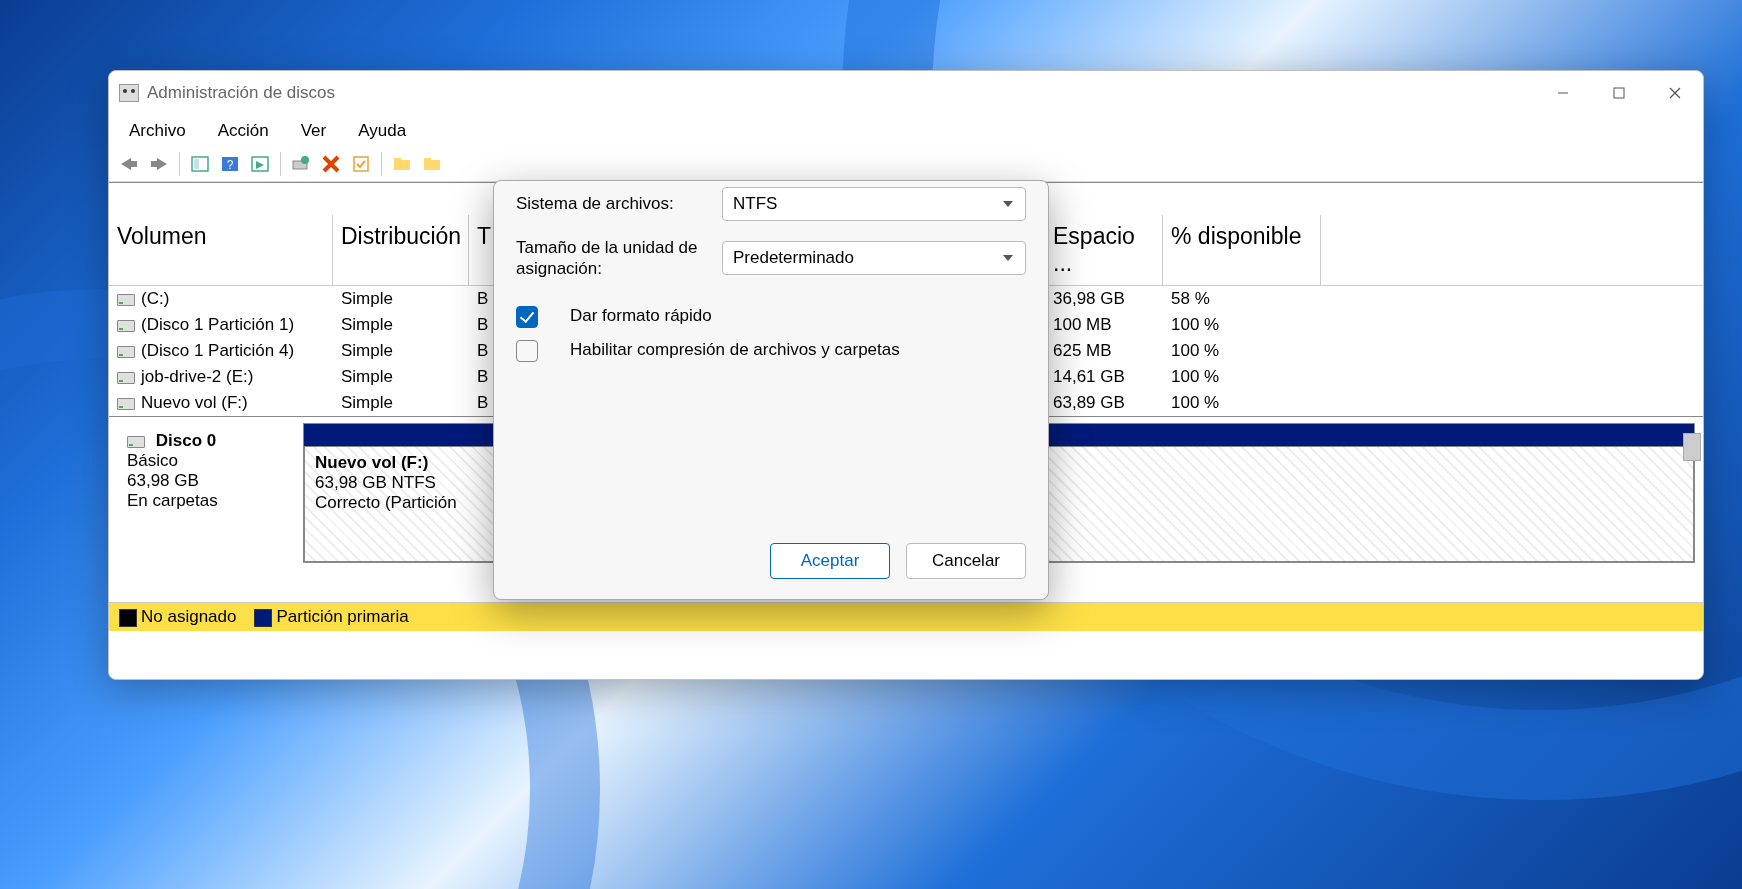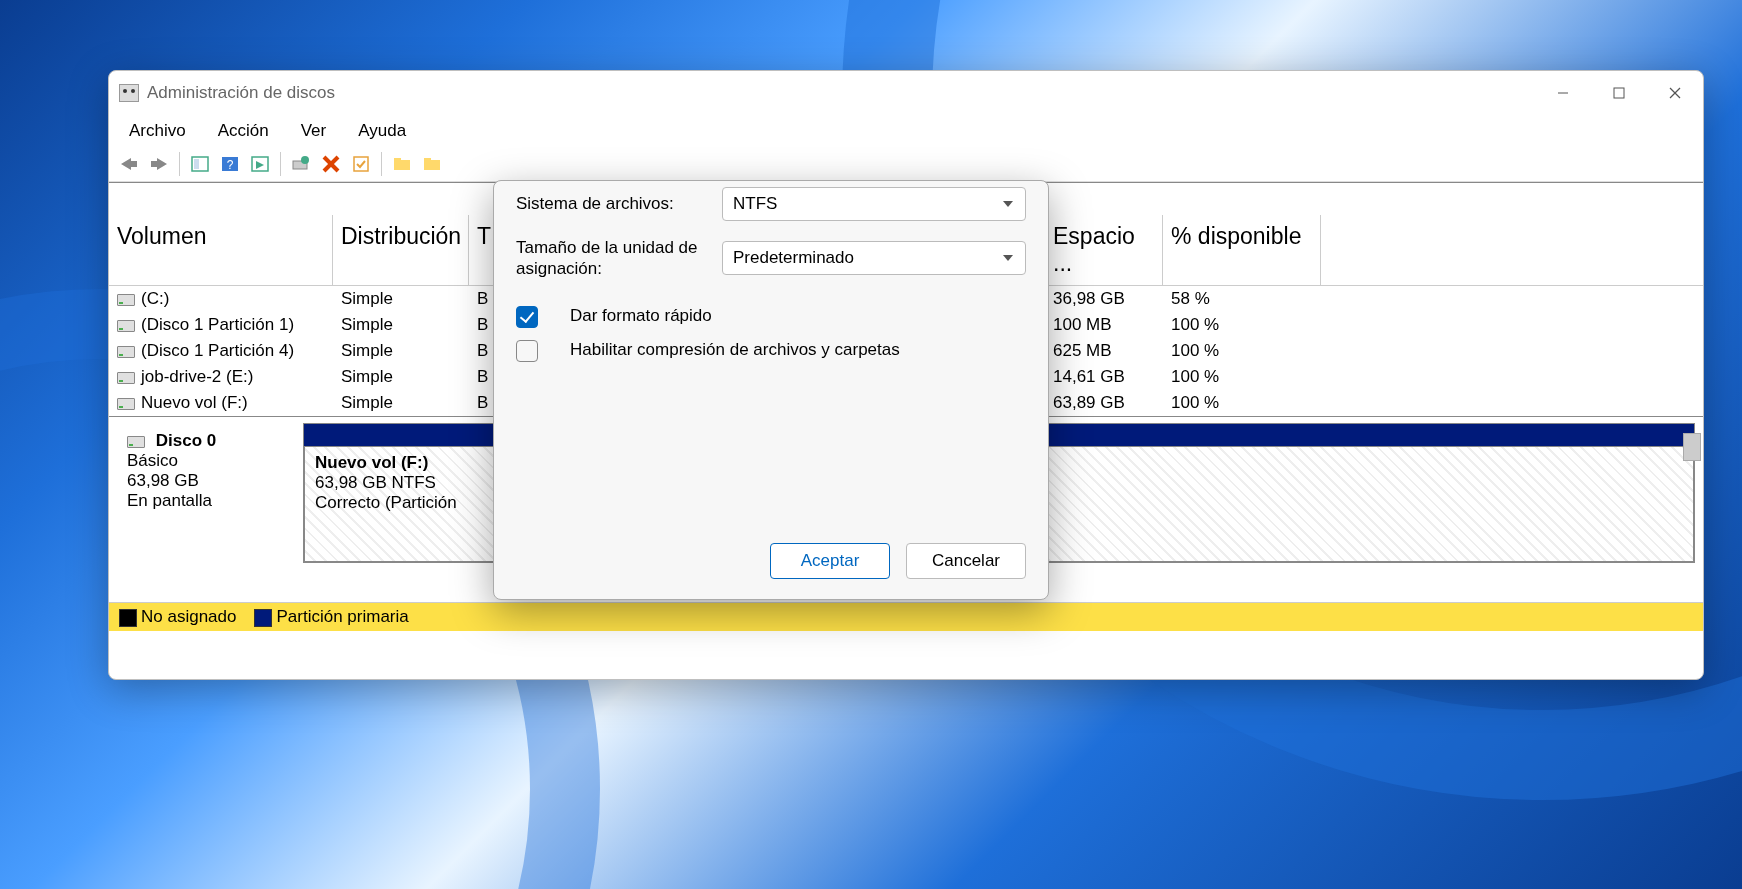--- a/index.html
+++ b/index.html
@@ -244,21 +244,21 @@
       </div>
   </div>
 
   <div class="graphical">
     <div class="disk-row">
       <div class="disk-info">
         <span class="disk-icon"></span>
         <b>Disco 0</b><br>
         <span>Básico</span><br>
         <span>63,98 GB</span><br>
-        <span>En pantalla</span>
+        <span>En carpetas</span>
       </div>
       <div class="partition-area">
         <div class="partition-stripe"></div>
         <div class="partition-body">
           <div class="partition-box">
             <b>Nuevo vol  (F:)</b><br>
             <span>63,98 GB NTFS</span><br>
             <span>Correcto (Partición</span>
           </div>
         </div>

